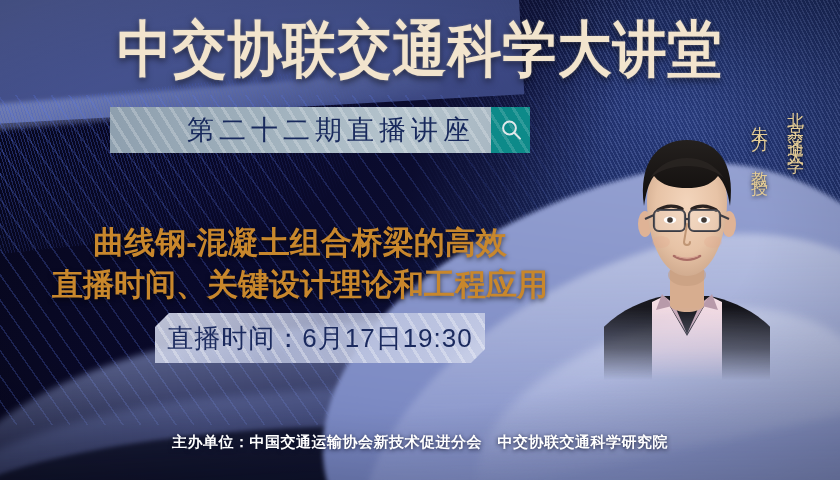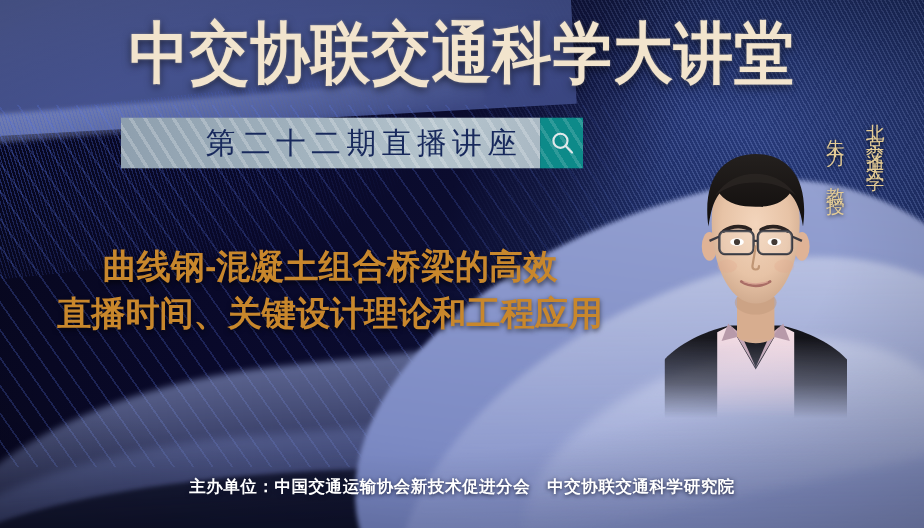--- a/index.html
+++ b/index.html
@@ -366,20 +366,23 @@
         <line x1="15.2" y1="14.8" x2="21" y2="20.6"></line>
       </svg>
     </div>
   </div>
 
   <div class="topic">
     <div class="l1">曲线钢-混凝土组合桥梁的高效</div>
     <div class="l2">直播时间、关键设计理论和工程应用</div>
   </div>
 
+  <div class="timepill">
+    <span class="timepill-text">直播时间：6月17日19:30</span>
+  </div>
 
   <div class="vtext vtext-name">朱力　教授</div>
   <div class="vtext vtext-org">北京交通大学</div>
 
   <div class="footer">主办单位：中国交通运输协会新技术促进分会　中交协联交通科学研究院</div>
 
   <div class="vignette"></div>
 </div>
 
 </body></html>

